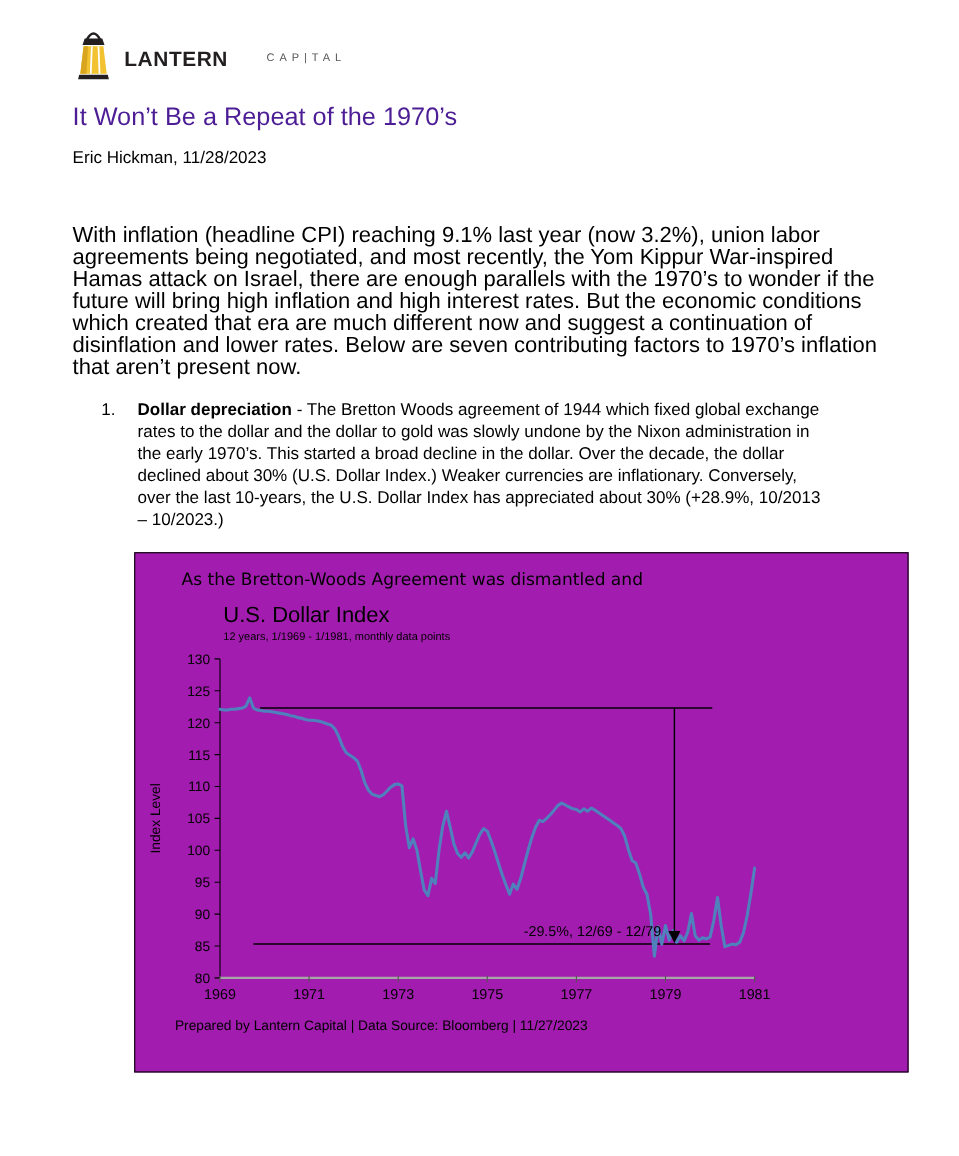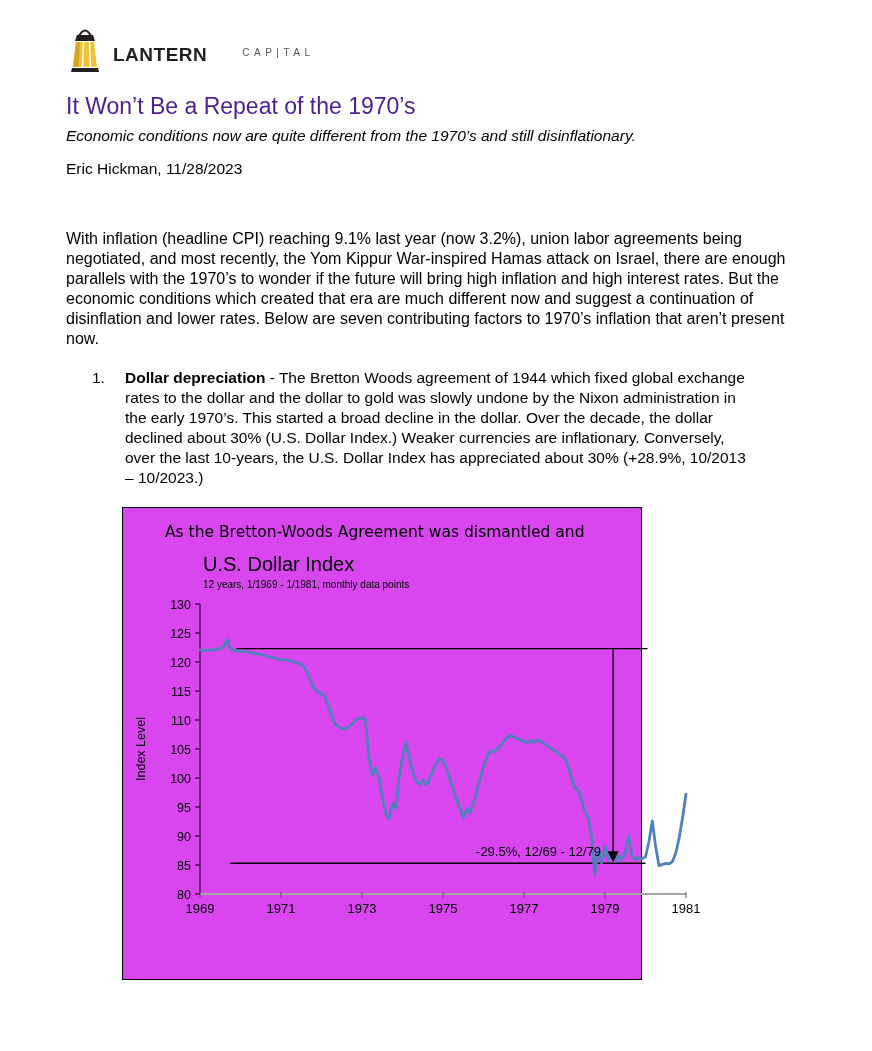--- a/index.html
+++ b/index.html
@@ -8,29 +8,29 @@
   .content{position:absolute;left:66px;top:30px;width:748px;}
   
   .logo{display:flex;align-items:center;gap:9px;height:48px;}
   .logo-text{display:flex;flex-direction:row;line-height:1;}
   .logo-word{font-size:19px;font-weight:bold;letter-spacing:.5px;color:#231f20;}
   .logo-sub{font-size:10px;letter-spacing:4.5px;color:#555;margin-top:3px;margin-left:35px;}
   
   .title{font-size:23px;font-weight:400;color:#4c1d95;margin-top:15px;}
   .subtitle{font-size:15.5px;font-style:italic;margin-top:7px;}
   .byline{font-size:15.5px;margin-top:15px;}
-  .intro{font-size:16px;line-height:20px;margin-top:51px;width:748px;}
+  .intro{font-size:20px;line-height:20px;margin-top:51px;width:748px;}
   
   .li{display:flex;margin-top:19px;}
   .li-num{width:33px;padding-left:26px;font-size:15.5px;line-height:20px;flex:none;}
   .li-text{width:622px;font-size:15.5px;line-height:20px;}
   .li-lead{font-weight:bold;}
   
-  .figure{margin:19px 0 0 56px;width:520px;height:473px;border:1px solid #000;
-          box-sizing:border-box;background:#d946ef;}
+  .figure{margin:19px 0 0 56px;width:704px;height:473px;border:1px solid #000;
+          box-sizing:border-box;background:#a21caf;}
   .fig-headline{margin:13px 0 0 42px;font-family:"DejaVu Sans",sans-serif;
                 font-size:15.5px;line-height:23px;white-space:nowrap;color:#000;}
   .fig-title{margin:9px 0 0 80px;font-size:20px;}
   .fig-sub{margin:3px 0 0 80px;font-size:10px;}
   .plot{display:block;margin-top:1px;}
   .fig-footer{margin:3px 0 0 36px;font-size:12.5px;}
   svg text{font-family:"Liberation Sans",sans-serif;fill:#000;}
 </style>
 </head>
 <body>
@@ -50,21 +50,20 @@
           <polygon points="6,39 32,39 33,43 5,43" fill="#231f20"></polygon>
         </svg>
       </span>
       <span class="logo-text">
         <span class="logo-word">LANTERN</span>
         <span class="logo-sub">CAP|TAL</span>
       </span>
     </div>
 
     <div class="title">It Won’t Be a Repeat of the 1970’s</div>
-    <div class="subtitle">Economic conditions now are quite different from the 1970’s and still disinflationary.</div>
     <div class="byline">Eric Hickman, 11/28/2023</div>
 
     <div class="intro">With inflation (headline CPI) reaching 9.1% last year (now 3.2%), union labor agreements being negotiated, and most recently, the Yom Kippur War-inspired Hamas attack on Israel, there are enough parallels with the 1970’s to wonder if the future will bring high inflation and high interest rates. But the economic conditions which created that era are much different now and suggest a continuation of disinflation and lower rates. Below are seven contributing factors to 1970’s inflation that aren’t present now.</div>
 
     <div class="li">
       <div class="li-num">1.</div>
       <div class="li-text"><span class="li-lead">Dollar depreciation</span><span> - The Bretton Woods agreement of 1944 which fixed global exchange rates to the dollar and the dollar to gold was slowly undone by the Nixon administration in the early 1970’s. This started a broad decline in the dollar. Over the decade, the dollar declined about 30% (U.S. Dollar Index.) Weaker currencies are inflationary. Conversely, over the last 10-years, the U.S. Dollar Index has appreciated about 30% (+28.9%, 10/2013 – 10/2023.)</span></div>
     </div>
 
     <div class="figure">
@@ -113,16 +112,17 @@
           <line x1="563" y1="301" x2="563" y2="307" stroke="#555" stroke-width="1"></line>
           <text x="563" y="322" text-anchor="middle" font-size="13">1981</text>
           <text x="22" y="158" text-anchor="middle" font-size="12.5" transform="rotate(-90 22 158)">Index Level</text>
           <line x1="113.45000000000368" y1="57.66000000000002" x2="524.524999999998" y2="57.66000000000002" stroke="#000" stroke-width="1.3"></line>
           <line x1="107.375" y1="272.26" x2="522.5" y2="272.26" stroke="#000" stroke-width="1.3"></line>
           <polyline points="77.0,58.8 80.4,59.4 83.8,59.4 87.1,58.8 90.5,58.8 93.9,58.2 97.3,57.7 100.6,55.9 104.0,48.4 107.4,57.7 110.7,59.4 114.1,60.0 117.5,60.6 120.9,60.6 124.3,61.1 127.6,61.7 131.0,62.3 134.4,62.9 137.8,63.5 141.1,64.6 144.5,65.2 147.9,66.4 151.2,66.9 154.6,68.1 158.0,68.7 161.4,68.7 164.8,69.3 168.1,69.8 171.5,71.0 174.9,72.2 178.3,73.3 181.6,76.8 185.0,83.8 188.4,92.5 191.7,98.3 195.1,100.6 198.5,102.9 201.9,105.8 205.3,114.5 208.6,125.5 212.0,132.5 215.4,136.0 218.8,137.1 222.1,138.3 225.5,136.5 228.9,133.1 232.2,129.6 235.6,127.3 239.0,126.7 242.4,128.4 245.8,165.0 249.1,184.7 252.5,176.6 255.9,186.4 259.3,205.6 262.6,223.0 266.0,228.2 269.4,212.5 272.7,217.2 276.1,187.0 279.5,165.0 282.9,151.6 286.3,166.1 289.6,181.2 293.0,189.9 296.4,193.4 299.8,189.3 303.1,194.0 306.5,188.2 309.9,180.0 313.2,172.5 316.6,167.3 320.0,169.6 323.4,178.3 326.8,188.2 330.1,198.6 333.5,209.0 336.9,218.3 340.3,227.0 343.6,217.7 347.0,222.4 350.4,212.5 353.7,199.8 357.1,187.0 360.5,175.4 363.9,166.1 367.3,159.7 370.6,160.9 374.0,158.0 377.4,154.5 380.8,150.5 384.1,146.4 387.5,144.1 390.9,145.8 394.2,147.6 397.6,149.3 401.0,149.9 404.4,152.2 407.8,149.3 411.1,151.6 414.5,148.7 417.9,150.5 421.3,152.8 424.6,155.1 428.0,157.4 431.4,159.7 434.7,162.1 438.1,164.4 441.5,167.3 444.9,174.2 448.3,186.4 451.6,196.3 455.0,198.6 458.4,208.5 461.8,220.6 465.1,227.0 468.5,245.0 471.9,283.3 475.2,256.6 478.6,272.3 482.0,255.4 485.4,268.8 488.8,260.1 492.1,270.5 495.5,264.7 498.9,269.4 502.3,261.2 505.6,244.4 509.0,264.7 512.4,268.8 515.7,266.5 519.1,267.6 522.5,265.9 525.9,250.8 529.3,229.9 532.6,255.4 536.0,274.6 539.4,273.4 542.8,272.3 546.1,272.8 549.5,270.5 552.9,261.8 556.2,246.7 559.6,226.4 563.0,203.2" fill="none" stroke="#4F81BD" stroke-width="2.8" stroke-linejoin="round" stroke-linecap="round"></polyline>
           <line x1="490.1000000000019" y1="57.66000000000002" x2="490.1000000000019" y2="260.26" stroke="#000" stroke-width="1.3"></line>
           <polygon points="484.6000000000019,260.26 495.6000000000019,260.26 490.1000000000019,271.26" fill="#000"></polygon>
           <text x="478.1000000000019" y="265.26" text-anchor="end" font-size="13">-29.5%, 12/69 - 12/79</text>
         </svg>
+      <div class="fig-footer">Prepared by Lantern Capital | Data Source: Bloomberg | 11/27/2023</div>
     </div>
 
   </div>
 </div>
 
 </body></html>

